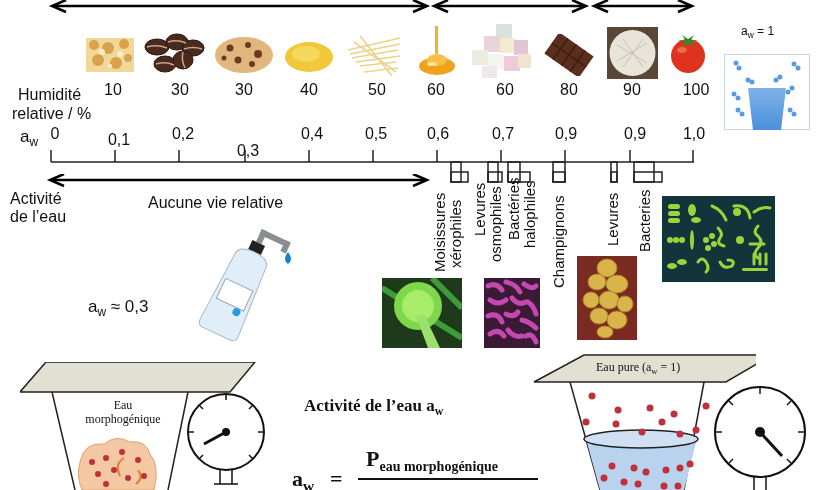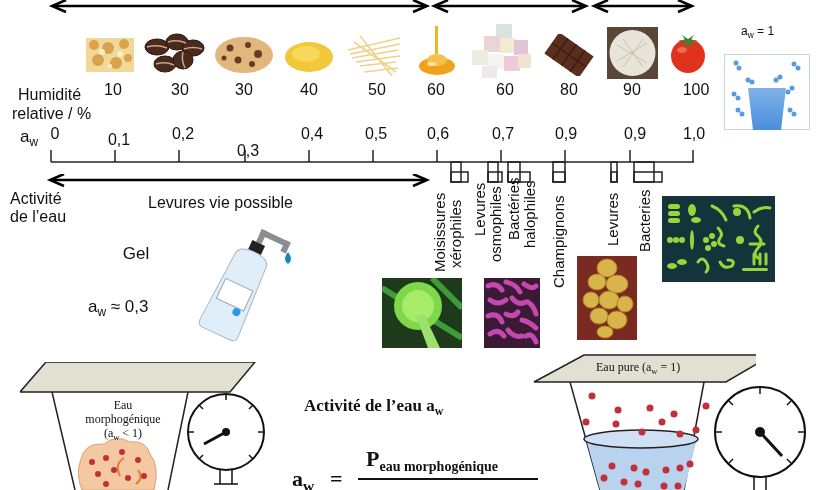--- a/index.html
+++ b/index.html
@@ -247,21 +247,21 @@
     <line x1="12" y1="6" x2="385" y2="6"></line>
     <polyline points="24,0 10,6 24,12"></polyline>
     <polyline points="373,0 387,6 373,12"></polyline>
   </g>
 </svg>
 
 <div class="abs" style="left:10px;top:190px;font-size:16px;line-height:18px;">
   <div>Activité</div>
   <div>de l’eau</div>
 </div>
-<div class="abs" style="left:148px;top:194px;font-size:16px;">Levures vie possible</div>
+<div class="abs" style="left:148px;top:194px;font-size:16px;">Aucune vie relative</div>
 
 <div class="vlabel" style="left:432px;top:272px;">
   <div>Moisissures</div>
   <div style="padding-left:4px">xérophiles</div>
 </div>
 <div class="vlabel" style="left:472px;top:262px;">
   <div style="padding-left:26px">Levures</div>
   <div>osmophiles</div>
 </div>
 <div class="vlabel" style="left:506px;top:262px;">
@@ -350,21 +350,20 @@
     <path d="M36 66 q4 -6 8 0 q4 6 0 10"></path>
       <path d="M58 66 q4 8 12 4 q4 -6 -4 -6"></path>
     <path d="M88 48 l14 0"></path>
       <path d="M92 58 l0 10"></path>
       <path d="M98 58 l0 10"></path>
       <path d="M104 58 l0 10"></path>
   </g>
 </svg>
 
 <div class="abs" style="left:56px;top:244px;font-size:17px;line-height:19px;text-align:center;width:160px;">
-  <div>Gel</div>
 </div>
 <div class="abs" style="left:88px;top:297px;font-size:17px;">
   <span>a</span><sub>w</sub><span> ≈ 0,3</span>
 </div>
 <svg class="abs" style="left:196px;top:228px" width="110" height="118">
   <g transform="rotate(25 55 60)">
     <rect x="40" y="2" width="6" height="14" fill="#8a8e92"></rect>
     <rect x="40" y="2" width="28" height="6" fill="#8a8e92"></rect>
     <rect x="66" y="2" width="6" height="12" fill="#8a8e92"></rect>
     <rect x="36" y="16" width="14" height="10" fill="#222"></rect>
@@ -394,21 +393,20 @@
     <circle cx="78" cy="112" r="3"></circle>
       <circle cx="94" cy="108" r="3"></circle>
       <circle cx="108" cy="116" r="3"></circle>
       <circle cx="124" cy="114" r="3"></circle>
     <circle cx="86" cy="122" r="3"></circle>
   </g>
 </svg>
 <div class="abs serif" style="left:68px;top:398px;width:110px;text-align:center;font-size:12px;line-height:14px;">
   <div>Eau</div>
   <div>morphogénique</div>
-  <div><span>(a</span><sub>w</sub><span> &lt; 1)</span></div>
 </div>
 
 <svg class="abs" style="left:184px;top:390px" width="84" height="100">
   <circle cx="42" cy="42" r="38" fill="#fff" stroke="#111" stroke-width="2"></circle>
   <g stroke="#111" stroke-width="1.5">
     <line x1="42" y1="4" x2="42" y2="10"></line>
       <line x1="80" y1="42" x2="74" y2="42"></line>
       <line x1="4" y1="42" x2="10" y2="42"></line>
     <line x1="15" y1="15" x2="19" y2="19"></line>
       <line x1="69" y1="15" x2="65" y2="19"></line>

